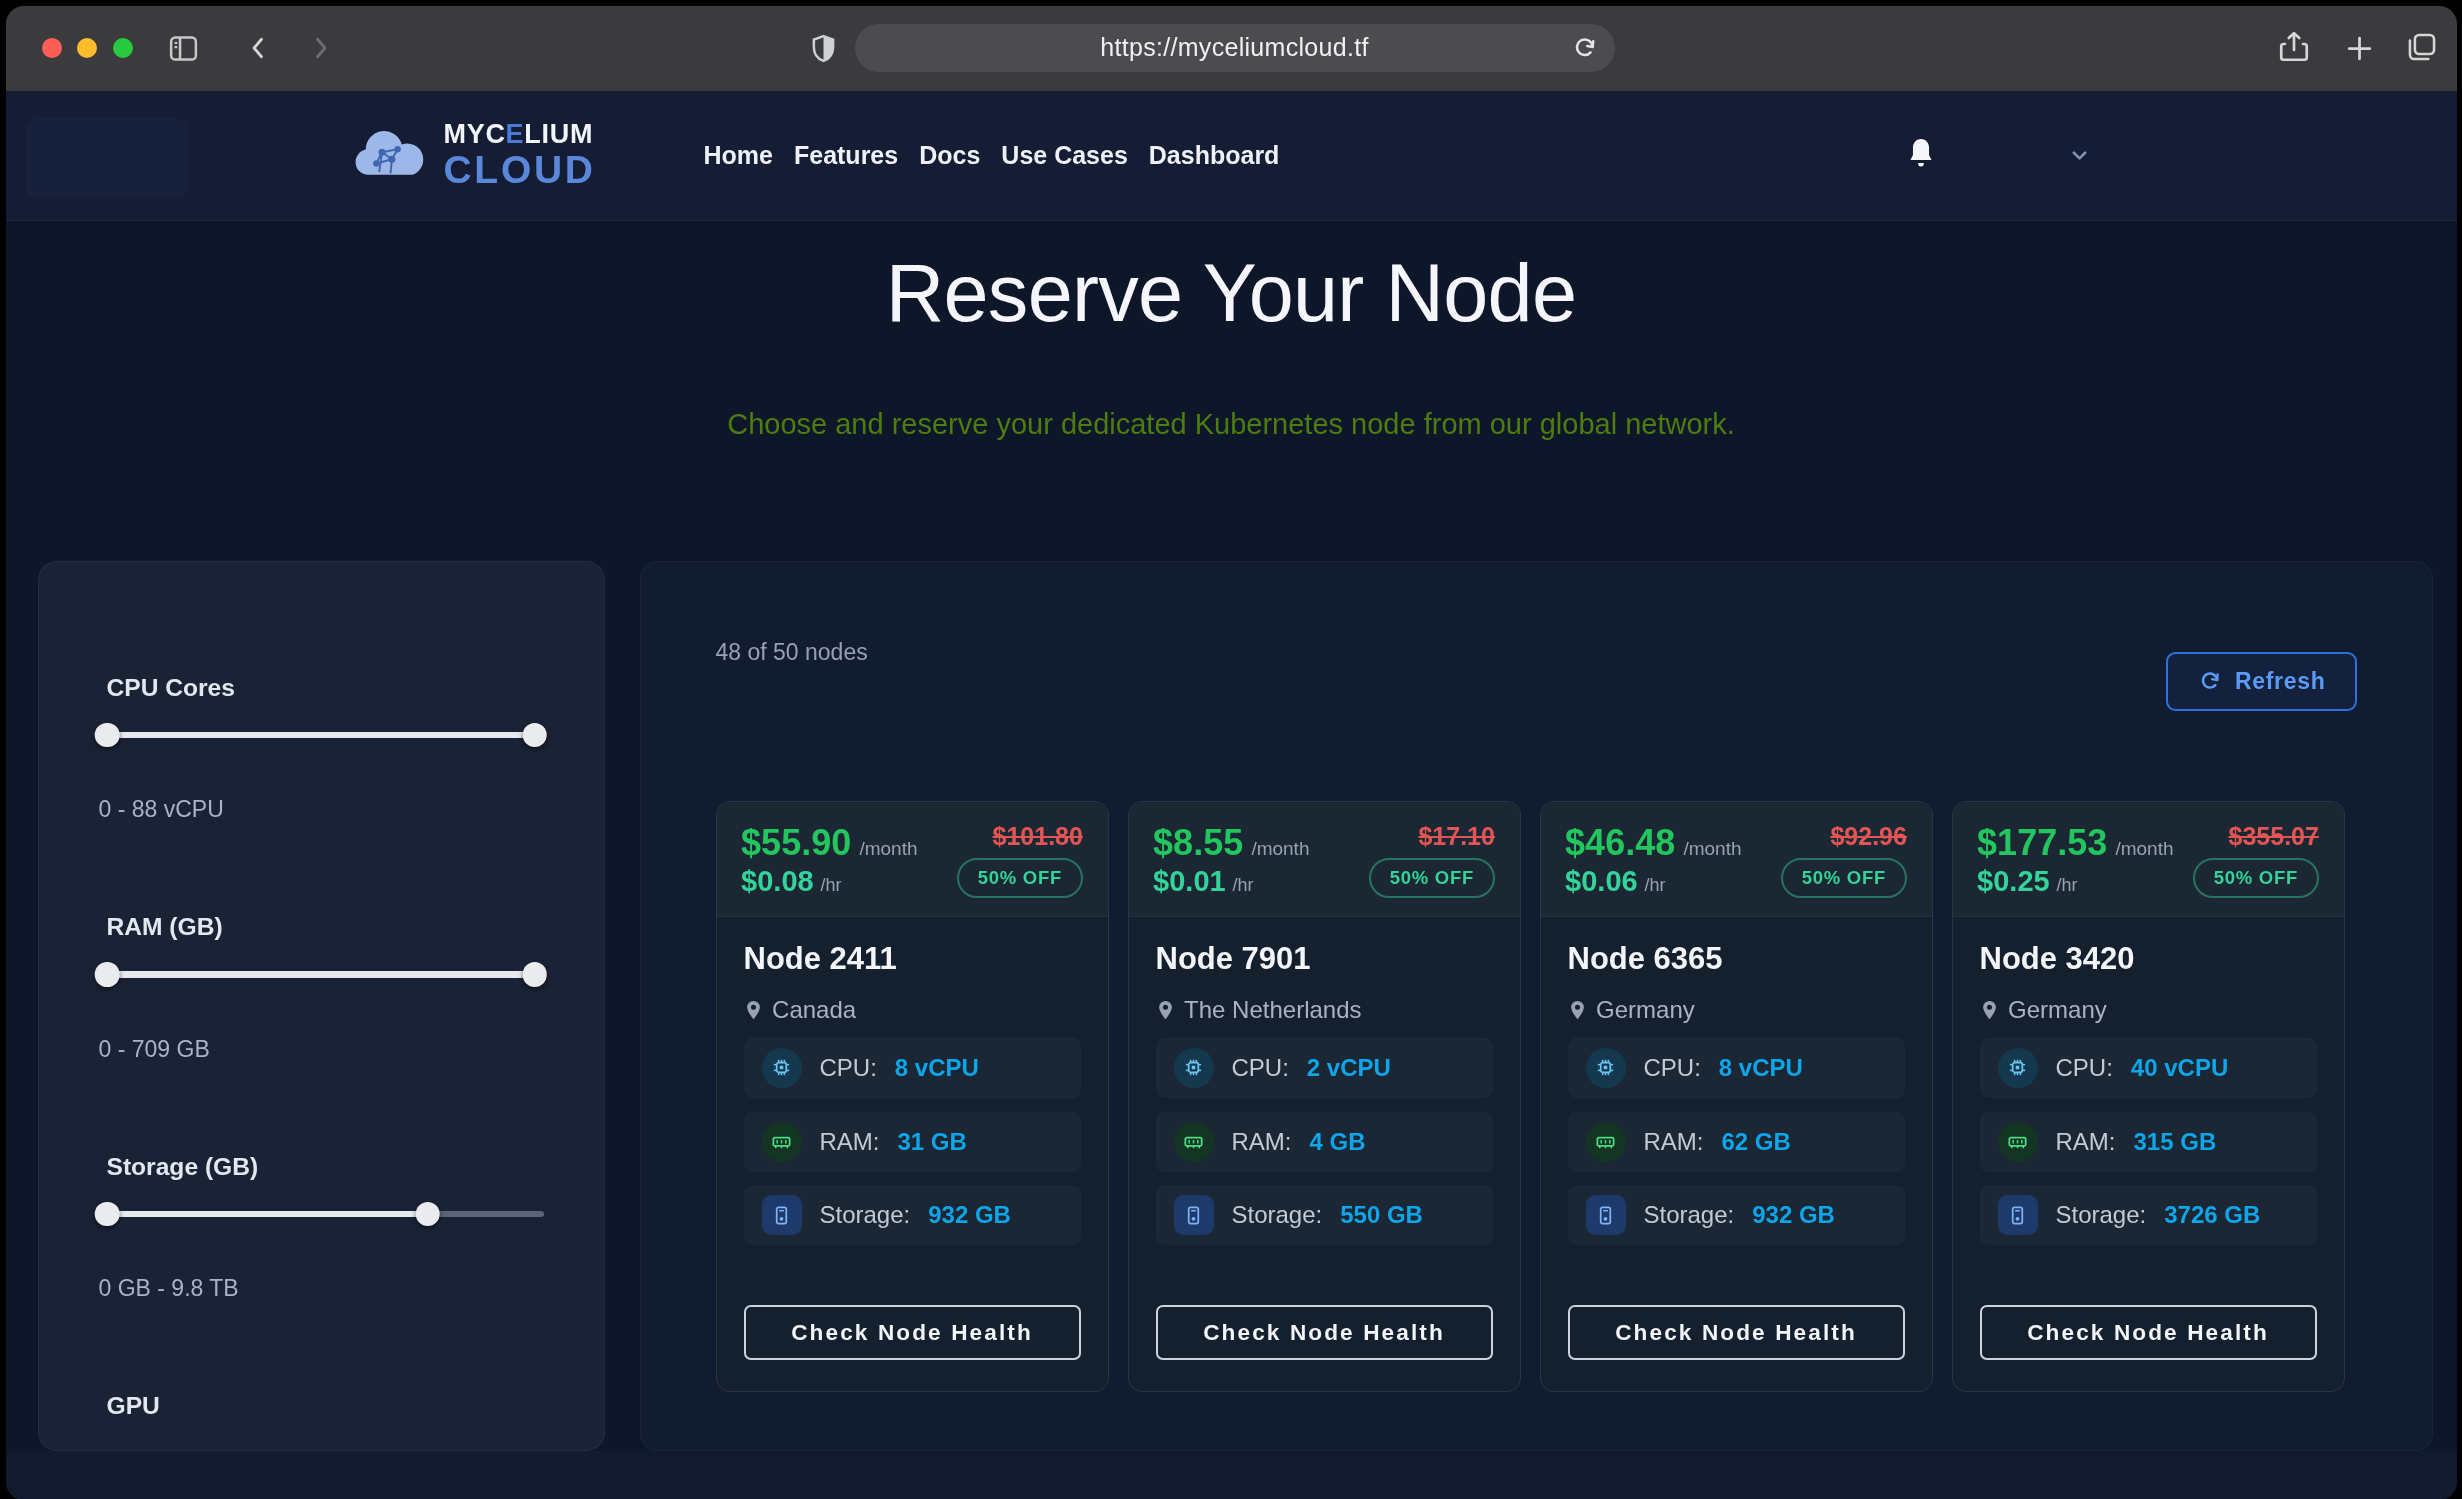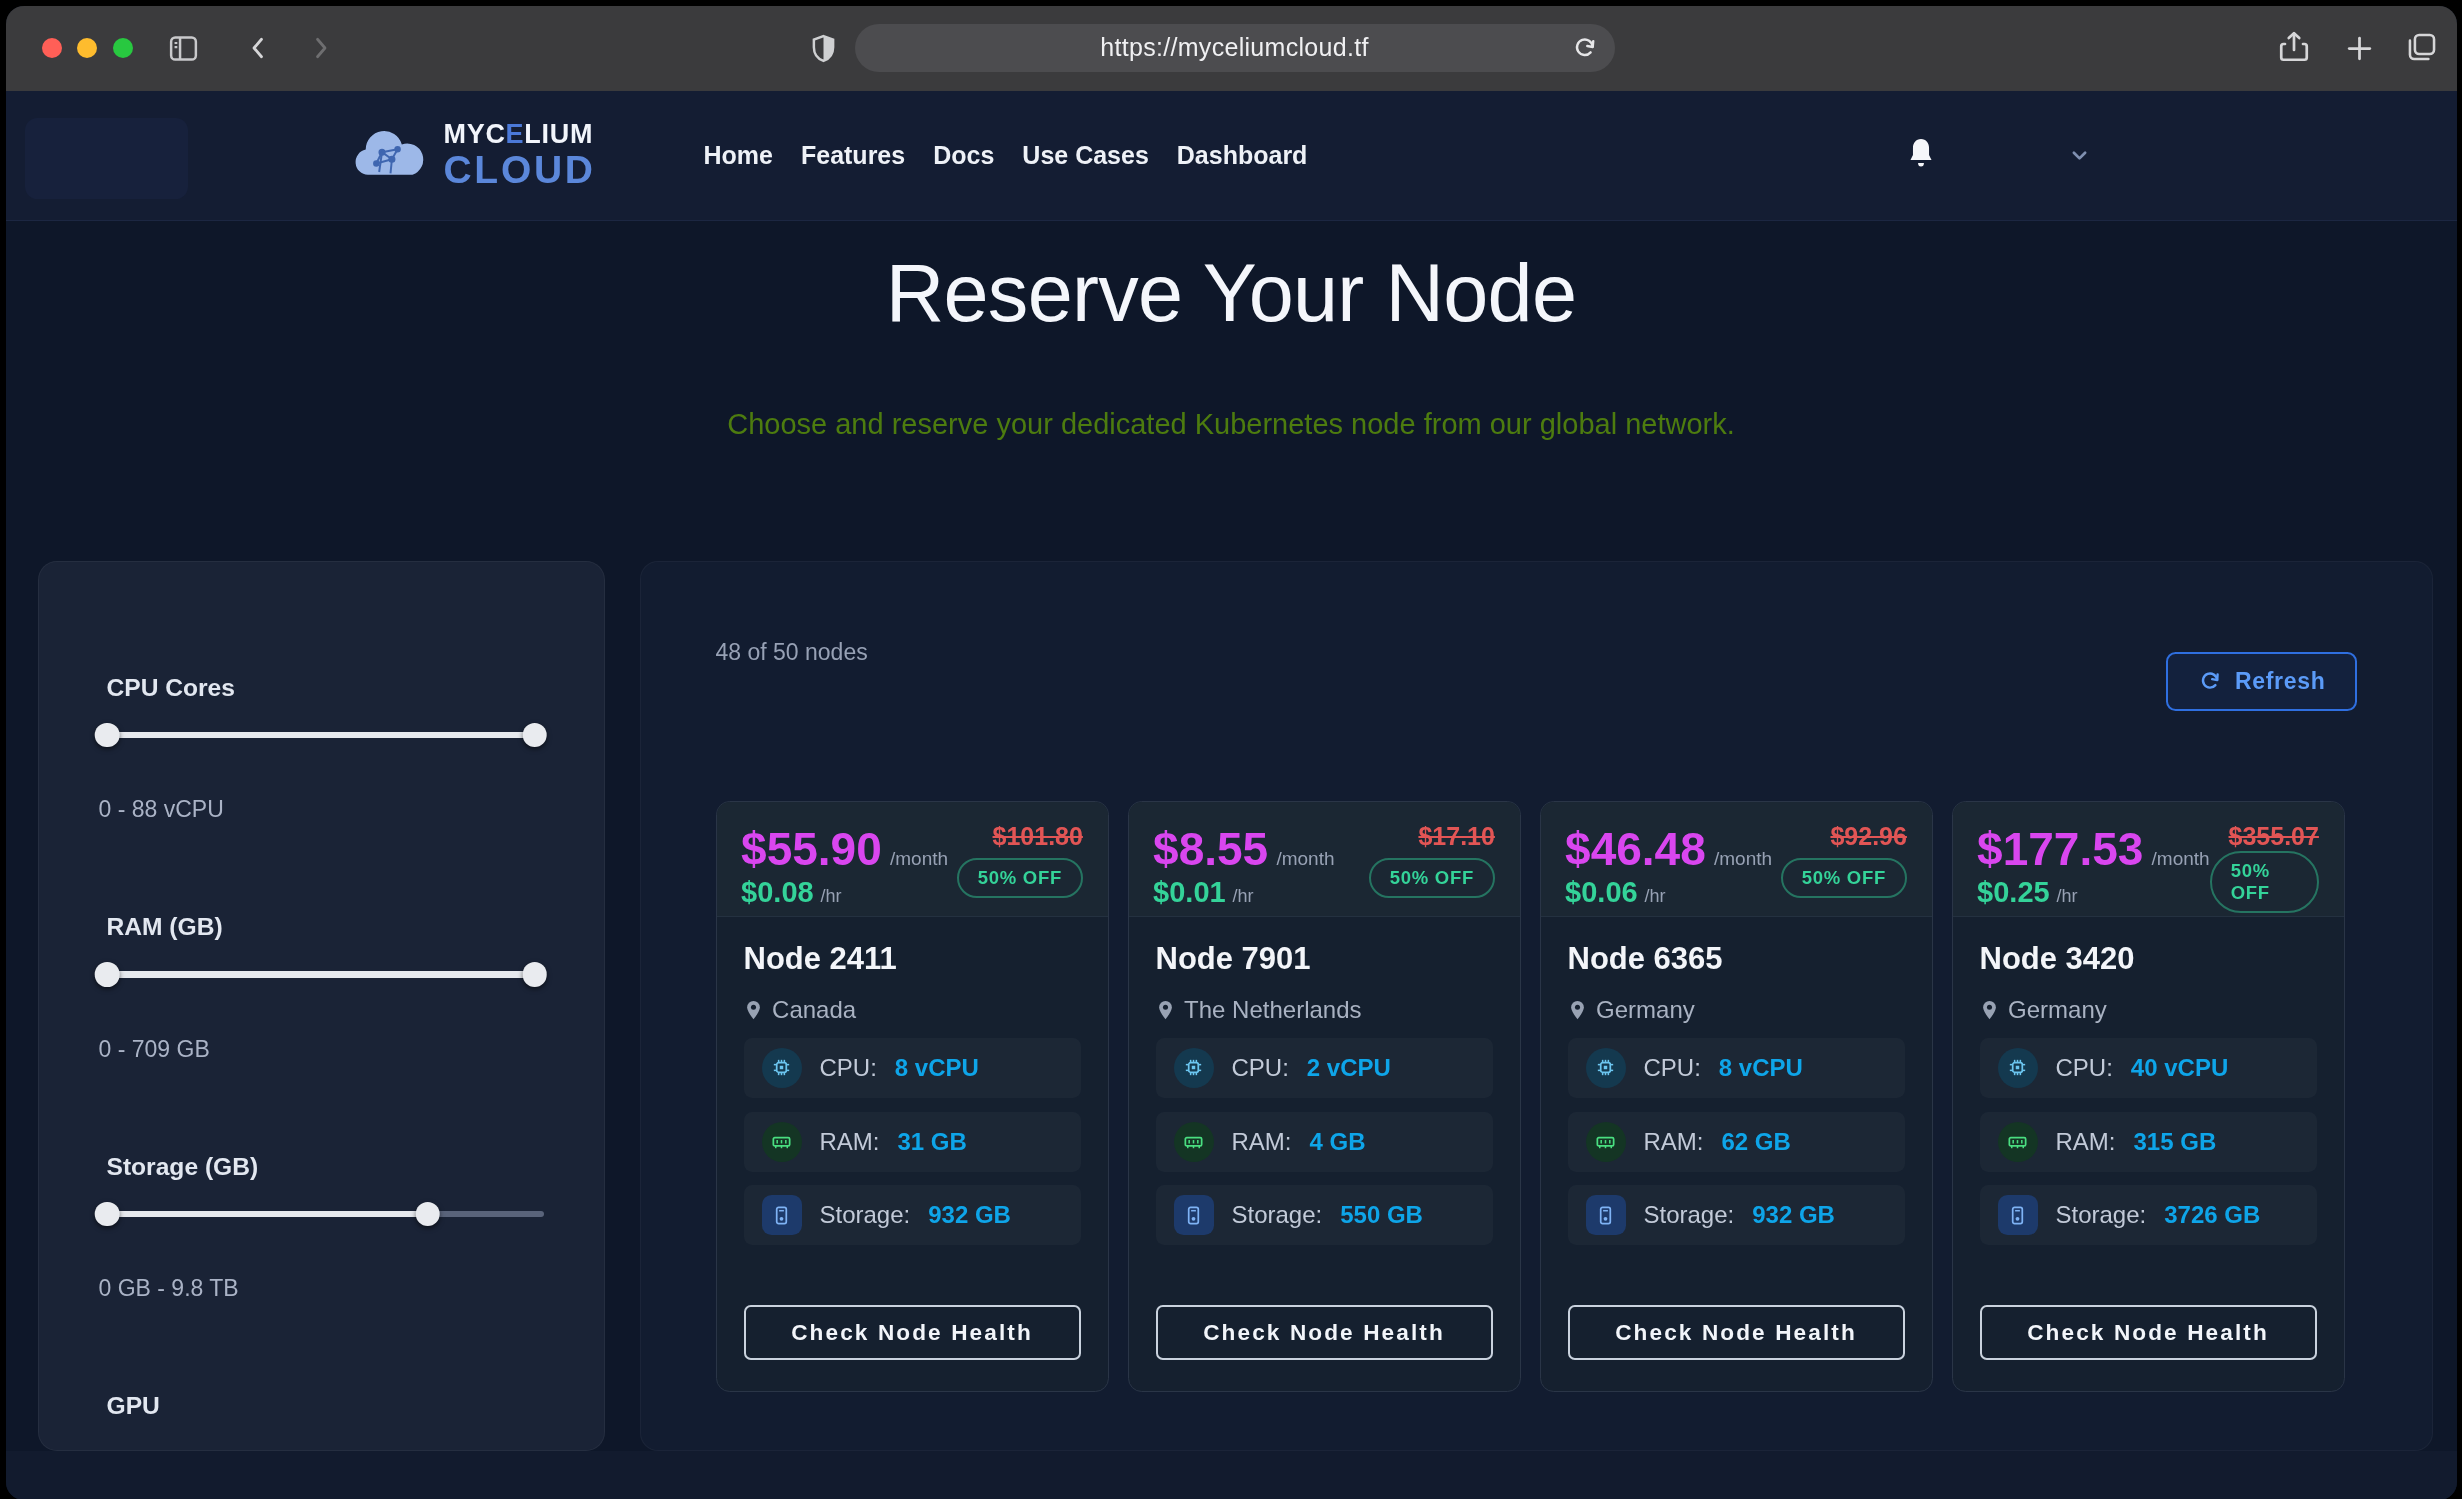--- a/index.html
+++ b/index.html
@@ -26,21 +26,21 @@
   
   .navbar { position:absolute; left:0; top:85px; right:0; height:130px; background:#141d33;
     border-bottom:0.7px solid #1c2742; }
   .nav-ghost { position:absolute; left:19px; top:27px; width:163px; height:81px;
     background:#17213c; border-radius:12.3px; }
   .logo { position:absolute; left:342px; top:50%; transform:translateY(-50%);
     display:flex; align-items:center; gap:11px; }
   .brand-top { font-size:27px; font-weight:800; letter-spacing:0.7px; color:#f2f5fb; line-height:1; }
   .brand-top .e { color:#4b79d8; }
   .brand-bottom { font-size:39px; font-weight:800; letter-spacing:2.7px; color:#5b87da; line-height:1; margin-top:1.4px; }
-  .nav-links { position:absolute; left:698px; top:0; bottom:0; display:flex; align-items:center; gap:28px; }
+  .nav-links { position:absolute; left:698px; top:0; bottom:0; display:flex; align-items:center; gap:21px; }
   .nav-link { color:#eef1f7; font-size:25px; font-weight:600; text-decoration:none; cursor:pointer; }
   .bell { position:absolute; left:1897px; top:50%; transform:translateY(-50%); }
   .acct-chevron { position:absolute; left:2060px; top:50%; transform:translateY(-50%); color:#7f8fb0; }
 
   
   .hero-title { position:absolute; left:0; right:0; top:241px; text-align:center;
     font-size:81px; font-weight:400; color:#f4f6fb; letter-spacing:-0.7px; }
   .hero-sub { position:absolute; left:0; right:0; top:402px; text-align:center;
     font-size:29px; color:#4d7c0f; }
 
@@ -71,21 +71,21 @@
     color:#5b9bf8; font-size:23px; font-weight:700; padding:13.7px 29px; cursor:pointer;
     font-family:inherit; letter-spacing:0.7px; }
   .main-sub { margin-top:36px; font-size:27px; color:#b6bdcc; }
 
   .cards { display:flex; gap:19px; margin-top:90px; }
   .card { width:393px; height:591px; background:#15202f; border:1.4px solid #2a3547;
     border-radius:13.7px; overflow:hidden; display:flex; flex-direction:column; cursor:pointer; }
   .card-head { height:115px; background:#1b2733; border-bottom:1.4px solid #243140;
     padding:20.5px 24.6px 18px 24.6px; display:flex; justify-content:space-between; flex:none; }
   .head-left { display:flex; flex-direction:column; justify-content:space-between; }
-  .monthly { font-size:46px; font-weight:700; color:#d946ef; }
+  .monthly { font-size:36px; font-weight:700; color:#22c55e; }
   .per { font-size:19px; color:#97a1b4; margin-left:8.2px; }
   .hourly { font-size:29px; font-weight:700; color:#34d399; }
   .per2 { font-size:18px; color:#97a1b4; margin-left:6.8px; }
   .head-right { display:flex; flex-direction:column; align-items:flex-end; justify-content:space-between; }
   .orig { font-size:25px; font-weight:700; color:#e25555; text-decoration:line-through; }
   .badge { border:2.1px solid rgba(52,211,153,.45); color:#34d399; font-size:18.5px; font-weight:700;
     border-radius:683px; padding:6.8px 19px; letter-spacing:0.7px; }
   .card-body { flex:1; padding:24.6px 27px; display:flex; flex-direction:column; }
   .node-name { font-size:31px; font-weight:700; color:#f3f5f9; }
   .loc { margin-top:19px; display:flex; align-items:center; gap:9.6px; color:#a9b2c2; font-size:24px; }

